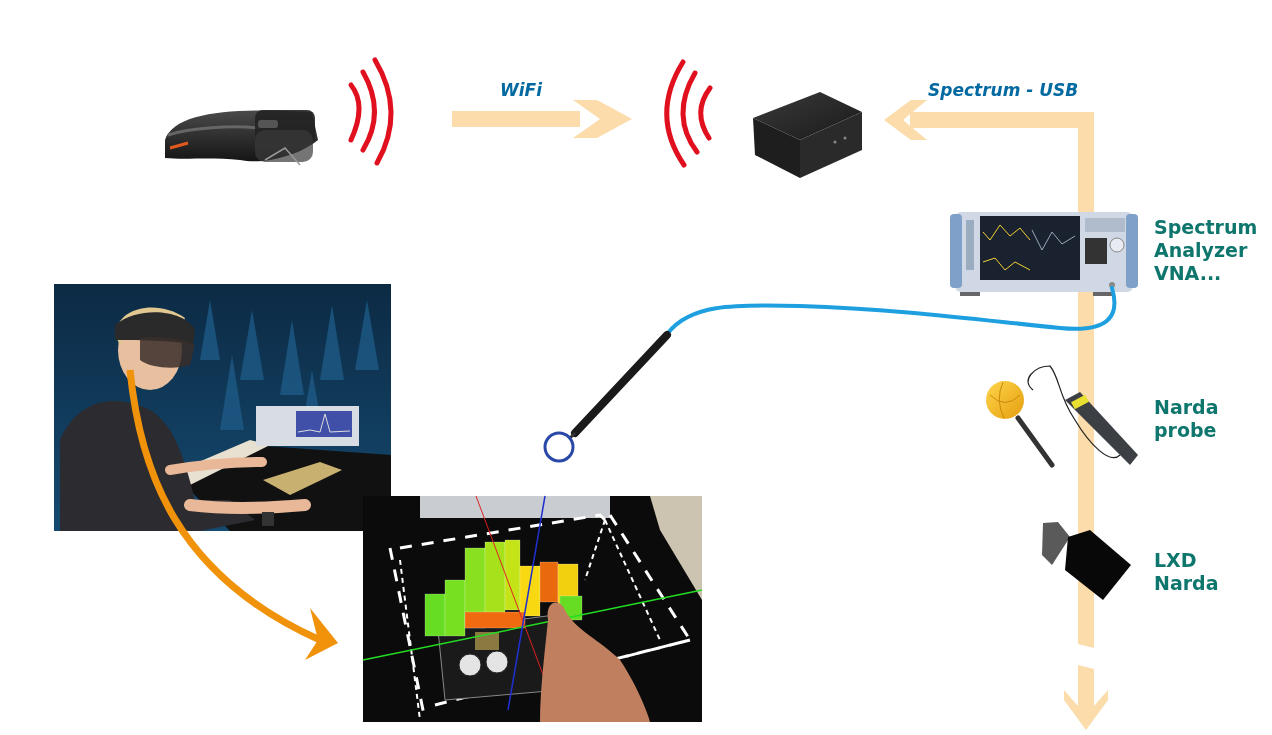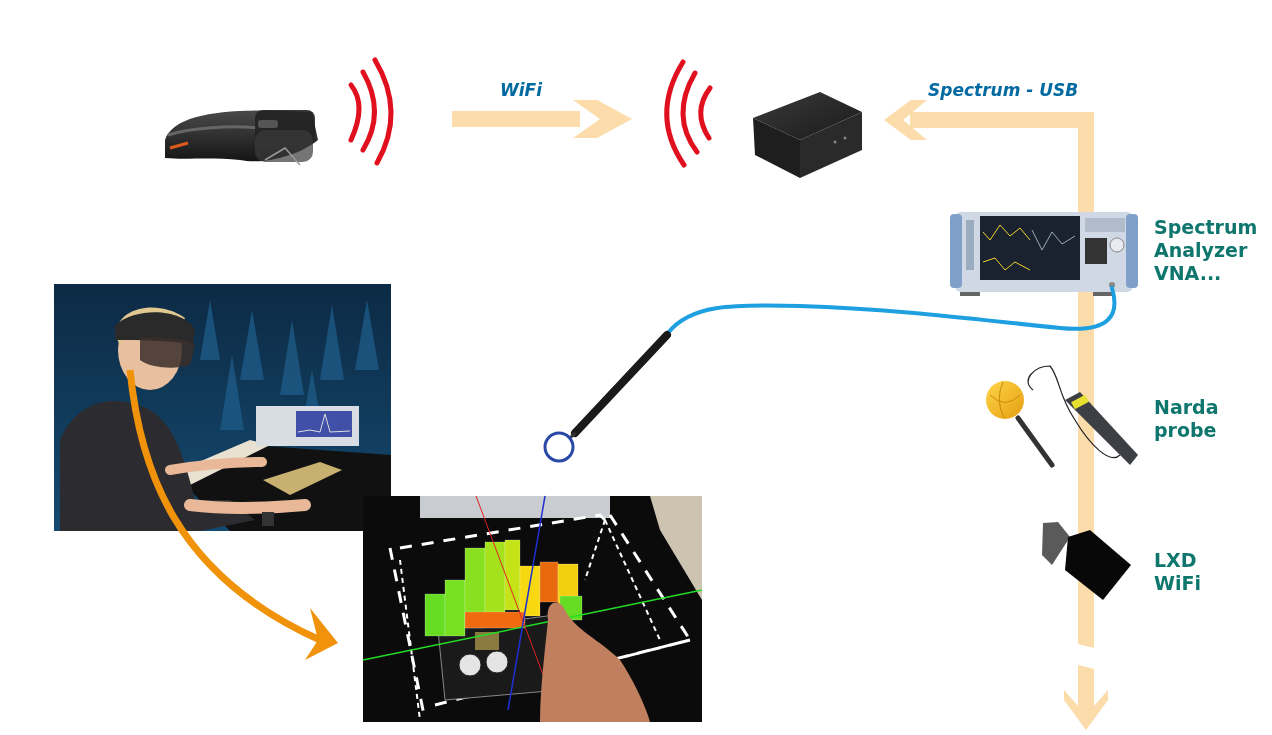--- a/index.html
+++ b/index.html
@@ -35,21 +35,21 @@
 
 <div class="abs flow-label" style="left:500px; top:80px;">WiFi</div>
 <div class="abs flow-label" style="left:928px; top:80px;">Spectrum - USB</div>
 
 <div class="abs device-label" style="left:1154px; top:216px;">Spectrum
 Analyzer
 VNA...</div>
 <div class="abs device-label" style="left:1154px; top:396px;">Narda
 probe</div>
 <div class="abs device-label" style="left:1154px; top:549px;">LXD
-WiFi</div>
+Narda</div>
 
 <svg width="1272" height="735">
   <defs>
     <linearGradient id="visorGrad" x1="0" y1="0" x2="0" y2="1">
       <stop offset="0" stop-color="#4a4a4a"></stop>
       <stop offset="1" stop-color="#151515"></stop>
     </linearGradient>
     <linearGradient id="boxTop" x1="0" y1="0" x2="1" y2="1">
       <stop offset="0" stop-color="#3a3a3a"></stop>
       <stop offset="1" stop-color="#1a1a1a"></stop>

